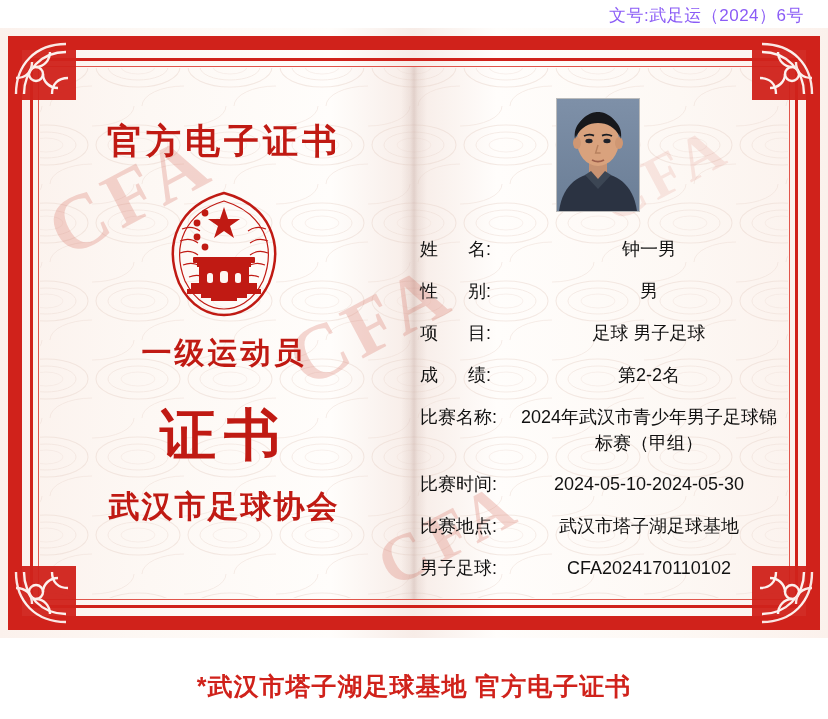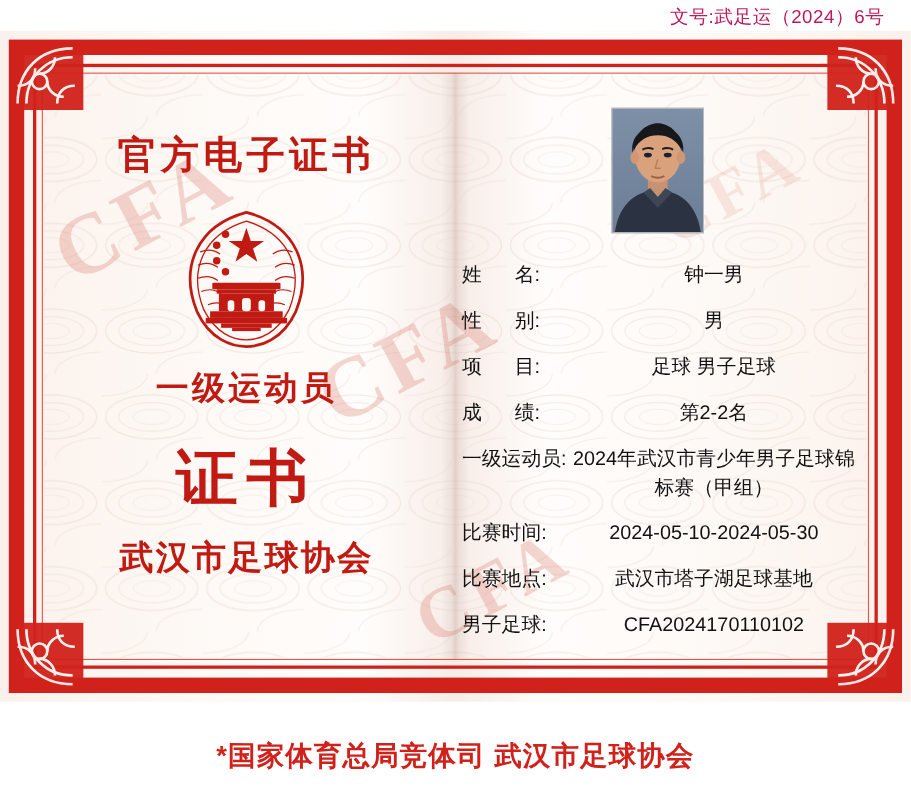--- a/index.html
+++ b/index.html
@@ -15,21 +15,21 @@
     position: relative;
     overflow: hidden;
   }
 
   
   .doc-no {
     position: absolute;
     top: 4px;
     right: 24px;
     font-size: 17px;
-    color: #be185d;
+    color: #8b5cf6;
     letter-spacing: 0.5px;
     font-family: "Liberation Sans", sans-serif;
   }
 
   
   .cert {
     position: absolute;
     left: 0;
     top: 28px;
     width: 828px;
@@ -434,21 +434,21 @@
         <span class="label">项      目:</span>
         <span class="value">足球 男子足球</span>
       </div>
 
       <div class="field">
         <span class="label">成      绩:</span>
         <span class="value">第2-2名</span>
       </div>
 
       <div class="field tall">
-        <span class="label">一级运动员:</span>
+        <span class="label">比赛名称:</span>
         <span class="value">2024年武汉市青少年男子足球锦标赛（甲组）</span>
       </div>
 
       <div class="field">
         <span class="label">比赛时间:</span>
         <span class="value">2024-05-10-2024-05-30</span>
       </div>
 
       <div class="field">
         <span class="label">比赛地点:</span>
@@ -457,13 +457,13 @@
 
       <div class="field">
         <span class="label">男子足球:</span>
         <span class="value">CFA2024170110102</span>
       </div>
 
     </div>
   </div>
 </div>
 
-<div class="footer">*国家体育总局竞体司 武汉市足球协会</div>
+<div class="footer">*武汉市塔子湖足球基地 官方电子证书</div>
 
 </body></html>

